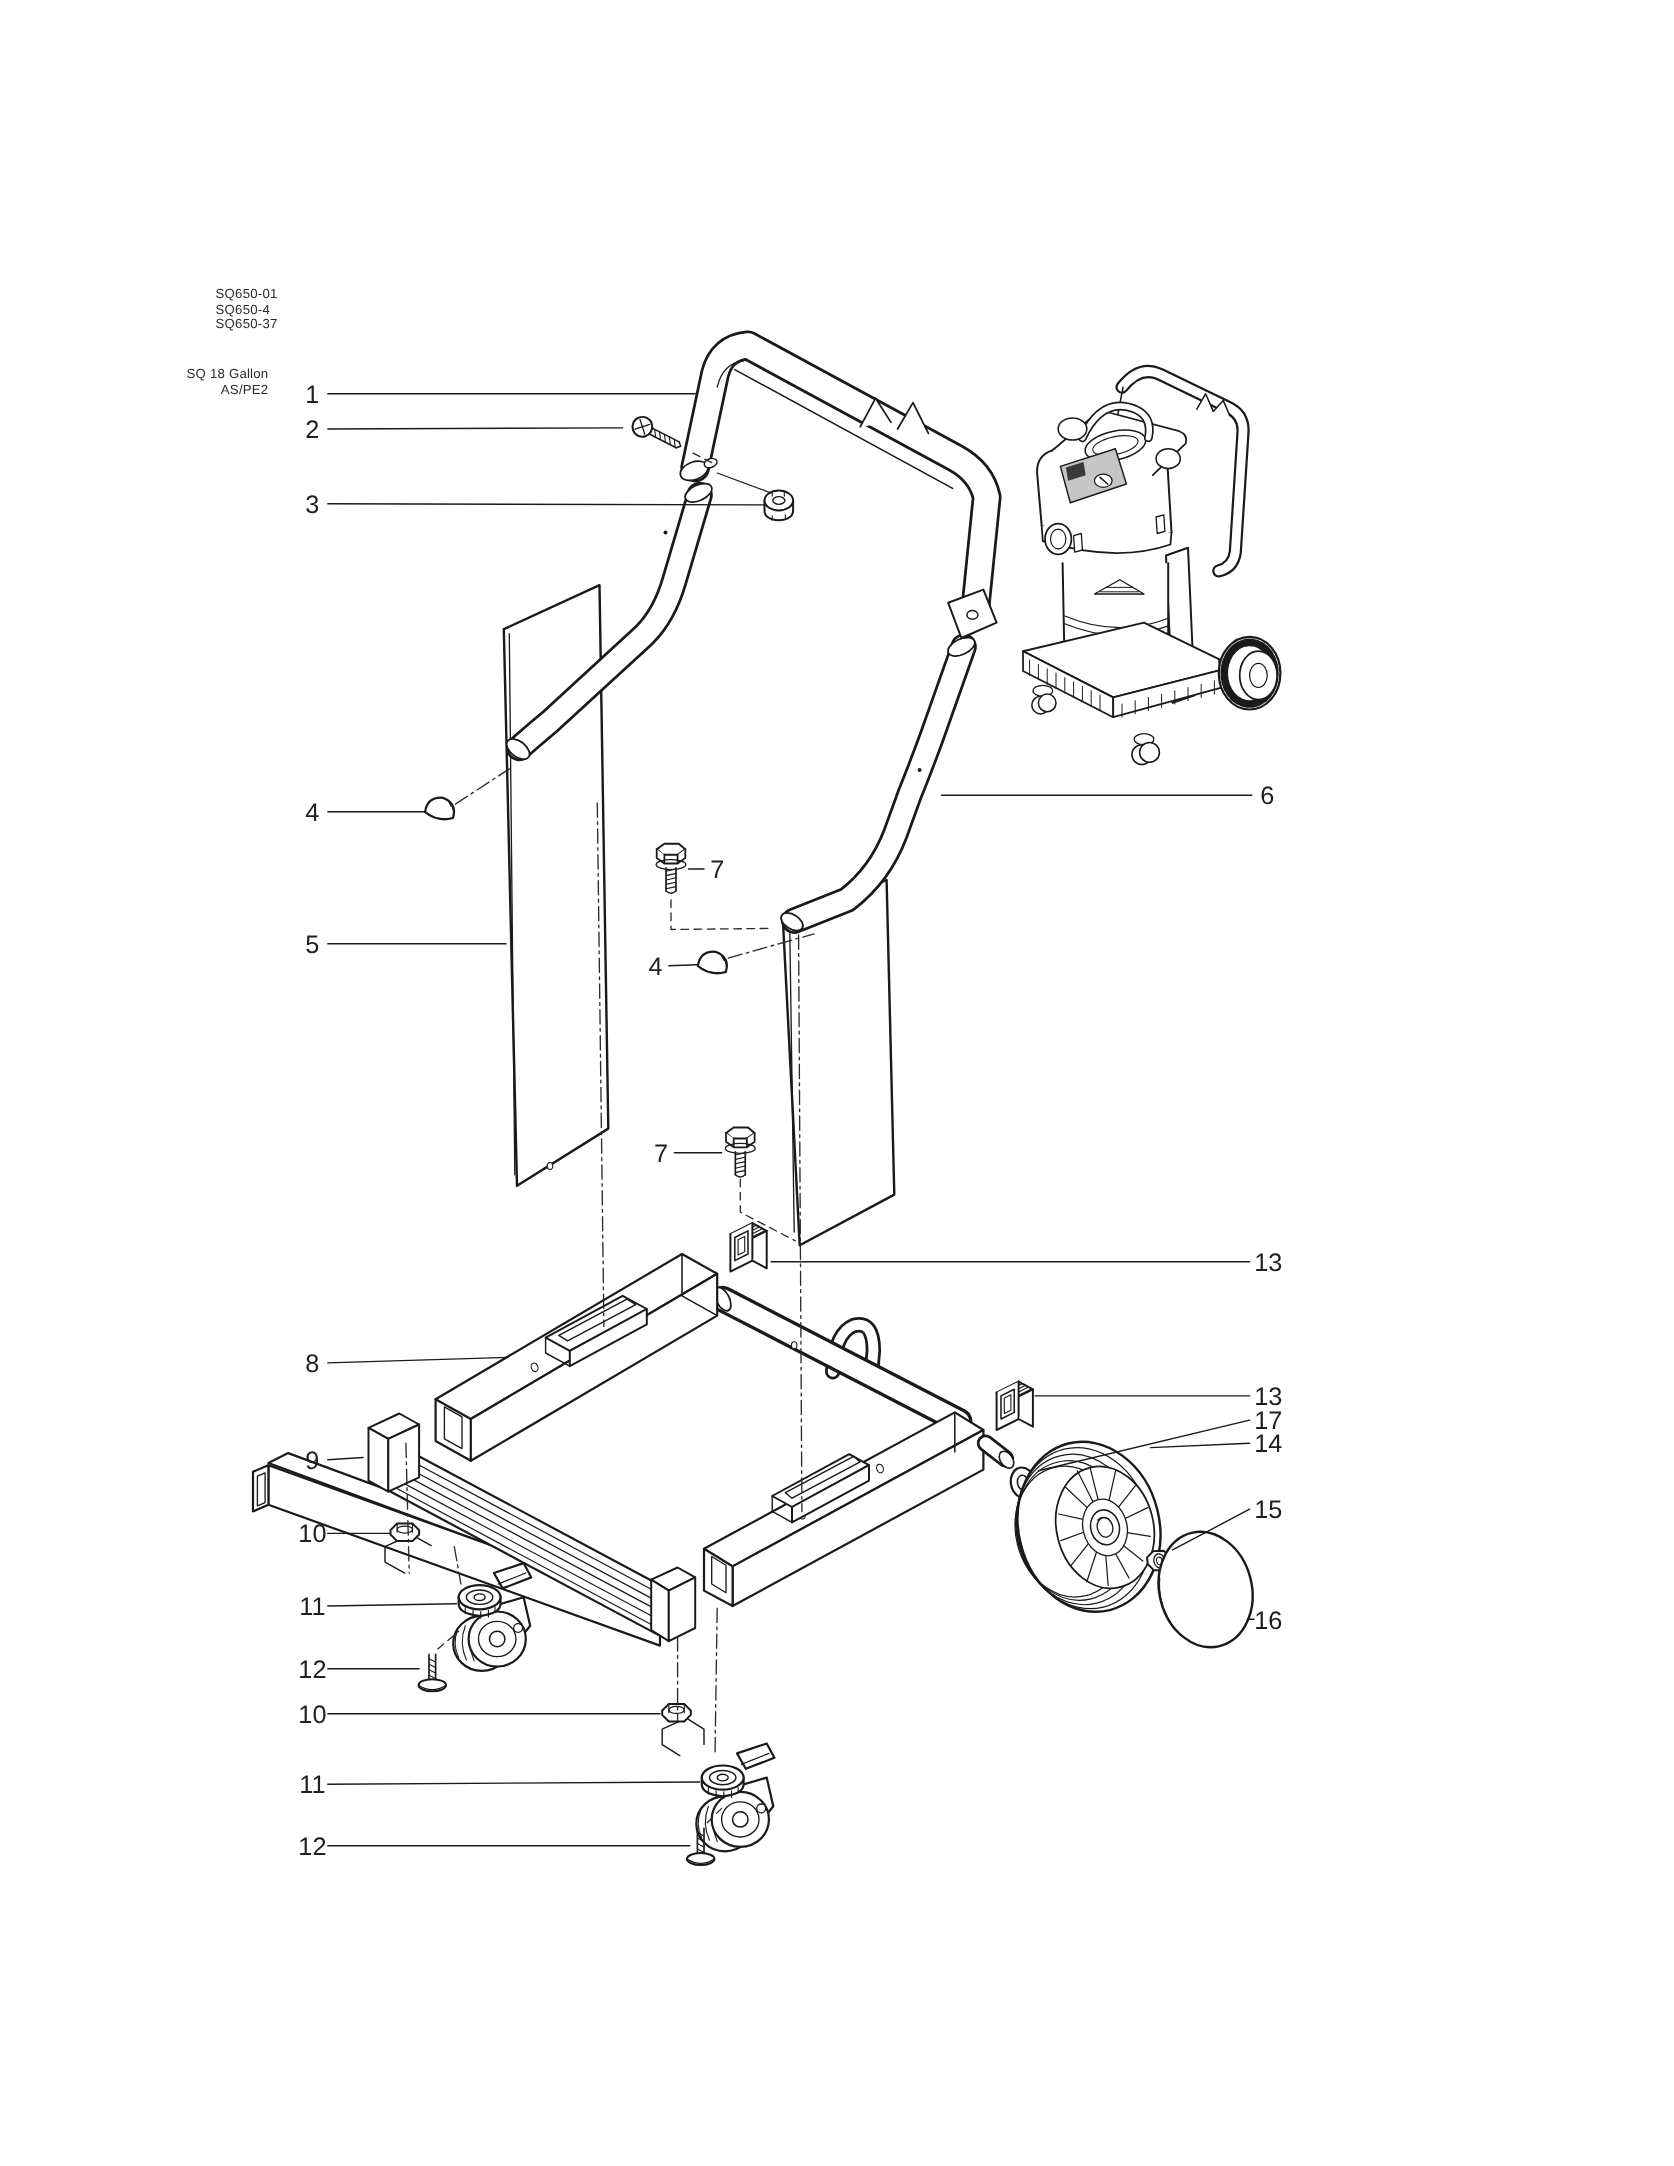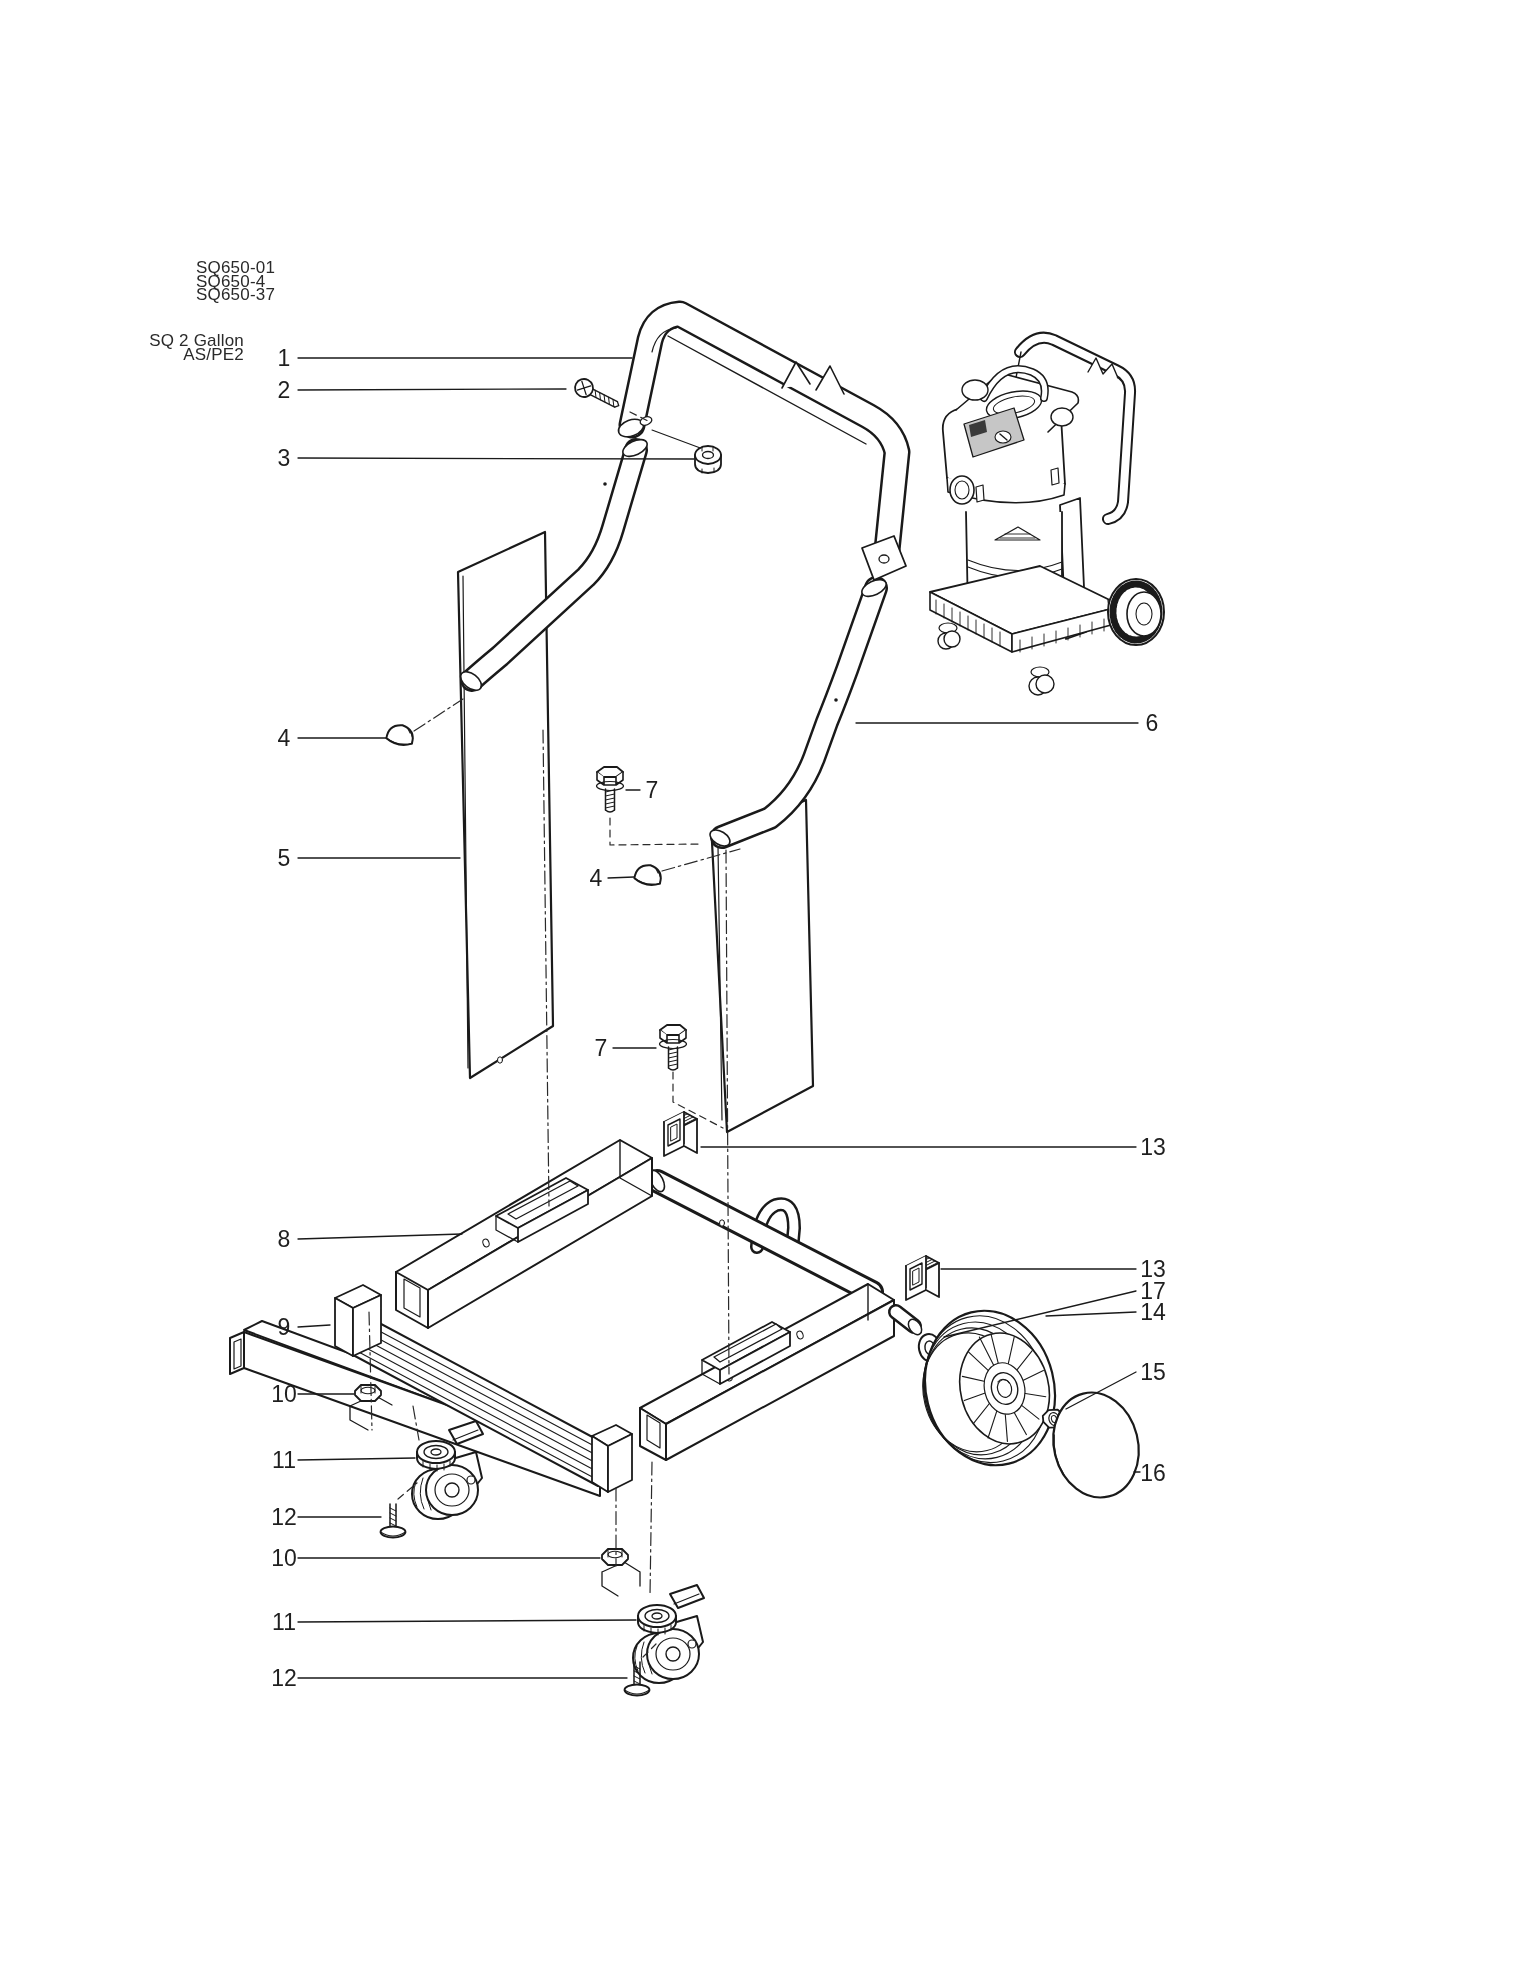--- a/index.html
+++ b/index.html
@@ -1,35 +1,35 @@
 <!DOCTYPE html>
 <html><head>
 <meta charset="utf-8">
 <style>
   html,body{margin:0;padding:0;background:#fff;}
   .stage{position:relative;width:1522px;height:1969px;background:#fff;overflow:hidden;
          font-family:"Liberation Sans",sans-serif;color:#1a1a1a;}
-  .hdr{position:absolute;font-size:17px;line-height:13.5px;color:#2a2a2a;letter-spacing:.2px;}
+  .hdr{position:absolute;font-size:12px;line-height:13.5px;color:#2a2a2a;letter-spacing:.2px;}
   .hdr-models{left:196px;top:261px;text-align:left;}
   .hdr-product{left:140px;top:334px;width:104px;text-align:right;}
   svg{position:absolute;left:0;top:0;}
   svg text{font-family:"Liberation Sans",sans-serif;font-size:23px;fill:#1f1f1f;}
 </style>
 </head>
 <body>
 
 <div class="stage">
 
   <div class="hdr hdr-models">
     <div>SQ650-01</div>
     <div>SQ650-4</div>
     <div>SQ650-37</div>
   </div>
   <div class="hdr hdr-product">
-    <div>SQ 2 Gallon</div>
+    <div>SQ 18 Gallon</div>
     <div>AS/PE2</div>
   </div>
 
   <svg width="1522" height="1969" viewBox="0 0 1522 1969">
     <defs>
       <g id="caster">
         <path d="M13,-22 L40,-31 L47,-18 L21,-8 Z" fill="#fff" stroke="#1a1a1a" stroke-width="2"></path>
         <path d="M17,-12 L42,-22" fill="none" stroke="#1a1a1a" stroke-width="1.2"></path>
         <path d="M6,10 L40,0 L46,26 L38,36 L16,40 Z" fill="#fff" stroke="#1a1a1a" stroke-width="2"></path>
         <ellipse cx="2" cy="42" rx="26" ry="25" fill="#fff" stroke="#1a1a1a" stroke-width="2"></ellipse>

